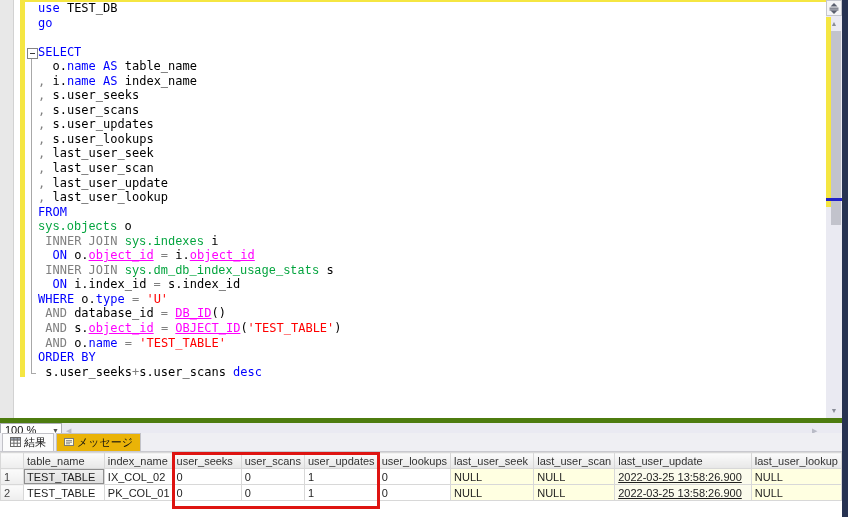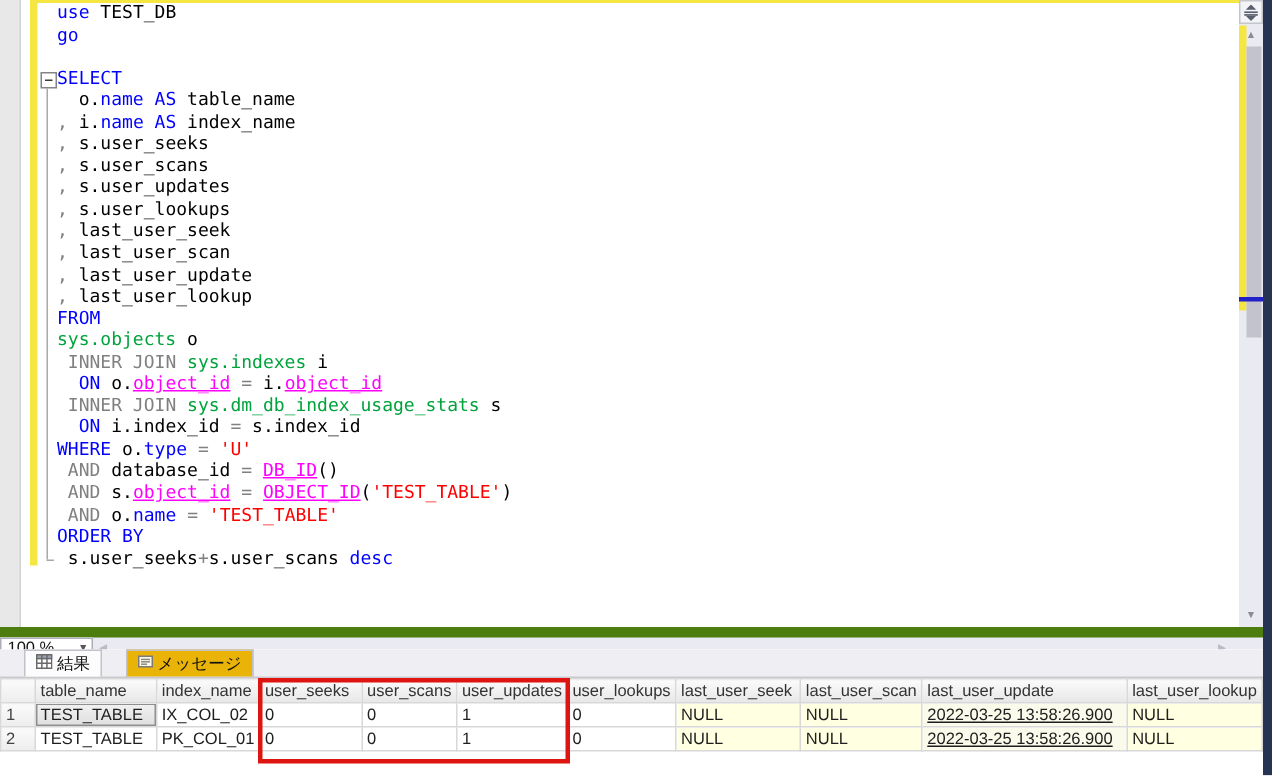--- a/index.html
+++ b/index.html
@@ -5,46 +5,46 @@
   html,body{margin:0;padding:0;background:#fff;}
   #screenshot{position:relative;width:848px;height:517px;background:#fff;overflow:hidden;
     font-family:"Liberation Sans",sans-serif;-webkit-font-smoothing:none;}
   
   #editor{position:absolute;left:0;top:0;width:808px;height:418px;background:#fff;}
   .gutter{position:absolute;left:0;top:0;width:13px;height:418px;background:#E8E8E8;border-right:1px solid #D2D2D2;}
   .top-mark{position:absolute;left:20px;top:0;width:806px;height:2px;background:var(--chg,#F5E642);}
   .change-bar{position:absolute;left:20px;top:1px;width:5px;height:376px;background:var(--chg,#F5E642);}
   #code{position:absolute;left:38px;top:1px;font:12px/14.55px "DejaVu Sans Mono",monospace;white-space:pre;color:#000;}
   .cl{height:14.55px;}
-  .kw{color:var(--kw,#0000FF);} .op{color:var(--op,#808080);} .grn{color:var(--grn,#00A33C);}
+  .kw{color:var(--kw,#0000FF);} .op{color:var(--op,#808080);} .grn{color:var(--grn,#00A33C);font-family:Liberation Mono, monospace;}
   .fn{color:var(--fn,#FF00FF);text-decoration:underline;} .str{color:var(--str,#FF0000);} .id{color:var(--id,#000000);}
   .fold-box{position:absolute;left:27px;top:48px;width:9px;height:9px;background:#fff;border:1px solid #848484;}
   .fold-box::after{content:"";position:absolute;left:2px;top:4px;width:5px;height:1px;background:#3a3a3a;}
   .fold-line{position:absolute;left:31px;top:59px;width:1px;height:314px;background:#A8A8A8;}
   .fold-tick{position:absolute;left:31px;top:373px;width:5px;height:1px;background:#A8A8A8;}
   
   #vscroll{position:absolute;left:826px;top:0;width:16px;height:418px;background:#EAEAF2;}
   .vgrip{position:absolute;left:0;top:0;width:16px;height:16px;background:#F4F4F6;border:1px solid #C4C6CE;box-sizing:border-box;
     display:flex;align-items:center;justify-content:center;}
   .arrow{position:absolute;width:16px;text-align:center;font-size:7px;color:#8A8D98;line-height:13px;}
   .v-up{top:17px;} .v-down{top:404px;}
   .sb-yellow{position:absolute;left:0;top:17px;width:5px;height:190px;background:var(--chg,#F5E642);}
   .sb-thumb{position:absolute;left:5px;top:31px;width:10px;height:194px;background:#C2C3CC;}
   .sb-blue{position:absolute;left:0;top:198px;width:16px;height:3px;background:var(--blu,#2121C8);}
   
-  #hrow{position:absolute;left:0;top:418px;width:842px;height:15px;background:#EAEAF2;border-top:7px solid #4d7c0f;box-sizing:border-box;}
+  #hrow{position:absolute;left:0;top:418px;width:842px;height:15px;background:#EAEAF2;border-top:5px solid #4d7c0f;box-sizing:border-box;}
   #zoombox{position:absolute;left:0;top:0;width:62px;height:15px;background:#fff;border:1px solid #ADAFB6;box-sizing:border-box;font-size:11px;line-height:13px;}
   #zoombox .zval{position:absolute;left:4px;top:0;color:#111;}
   #zoombox .zarr{position:absolute;right:2px;top:0;font-size:7px;color:#555;line-height:13px;}
   .h-left{position:absolute;left:66px;top:0;font-size:7px;color:#B9BBC6;line-height:15px;}
   .h-right{position:absolute;left:812px;top:0;font-size:7px;color:#B9BBC6;line-height:15px;}
   
   #results{position:absolute;left:0;top:433px;width:842px;height:84px;background:#fff;}
   #tabstrip{position:absolute;left:0;top:0;width:842px;height:19px;background:#EFEFF3;border-bottom:1px solid #C9C9CF;box-sizing:border-box;display:flex;align-items:stretch;}
-  .tab{display:flex;align-items:center;gap:3px;padding:0 7px;font-size:11px;color:#111;border:1px solid #C2C2C8;border-bottom:none;margin-left:16px;box-sizing:border-box;}
+  .tab{display:flex;align-items:center;gap:3px;padding:0 7px;font-size:11px;color:#111;border:1px solid #C2C2C8;border-bottom:none;margin-left:2px;box-sizing:border-box;}
   .tab.active{background:#FCFCFC;} .tab.inactive{background:#eab308;}
   .ticon{display:inline-block;}
   
   #gridwrap{position:absolute;left:0;top:19px;}
   table.grid{border-collapse:collapse;table-layout:fixed;font-size:11px;color:#1E1E1E;}
   table.grid th,table.grid td{border:1px solid #D8D8D8;height:16px;padding:0 3px;overflow:hidden;white-space:nowrap;text-align:left;font-weight:normal;box-sizing:border-box;}
   table.grid thead th{background:linear-gradient(#FBFBFB,#E7E7E7);color:#333;}
   table.grid th.rowhdr{background:linear-gradient(#FBFBFB,#EDEDED);color:#444;}
   td.cnull{background:var(--nul,#FFFFE1);}
   td.cdt{background:var(--dtb,#FBFBEC);text-decoration:underline;}

